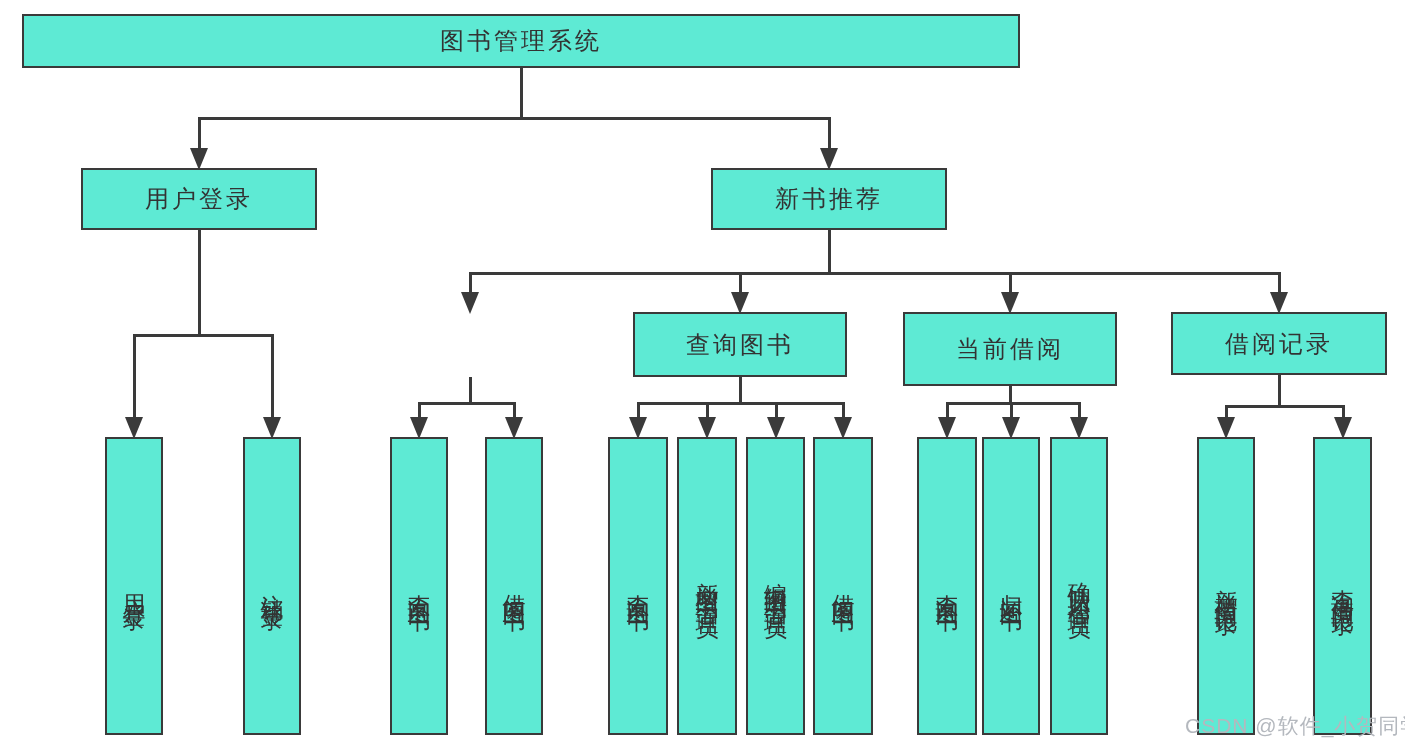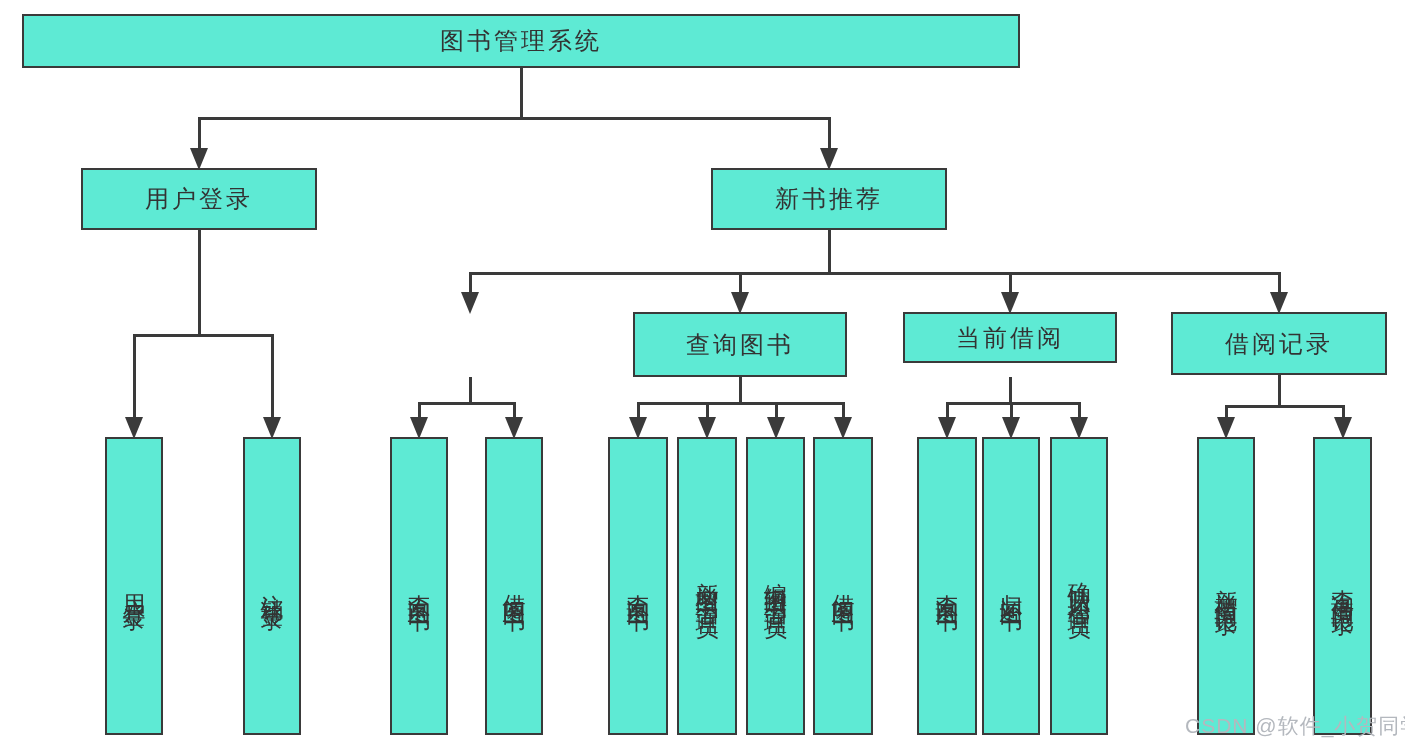--- a/index.html
+++ b/index.html
@@ -121,21 +121,21 @@
     </div>
     <div class="node" style="left: 81px; top: 168px; width: 236px; height: 62px;">
       <span class="node-label">用户登录</span>
     </div>
     <div class="node" style="left: 711px; top: 168px; width: 236px; height: 62px;">
       <span class="node-label">新书推荐</span>
     </div>
     <div class="node" style="left: 633px; top: 312px; width: 214px; height: 65px;">
       <span class="node-label">查询图书</span>
     </div>
-    <div class="node" style="left: 903px; top: 312px; width: 214px; height: 51px;">
+    <div class="node" style="left: 903px; top: 312px; width: 214px; height: 74px;">
       <span class="node-label">当前借阅</span>
     </div>
     <div class="node" style="left: 1171px; top: 312px; width: 216px; height: 63px;">
       <span class="node-label">借阅记录</span>
     </div>
     <div class="node vertical" style="left: 105px; top: 437px; width: 58px; height: 298px;">
       <span class="node-label">用户登录</span>
     </div>
     <div class="node vertical" style="left: 243px; top: 437px; width: 58px; height: 298px;">
       <span class="node-label">注销登录</span>

